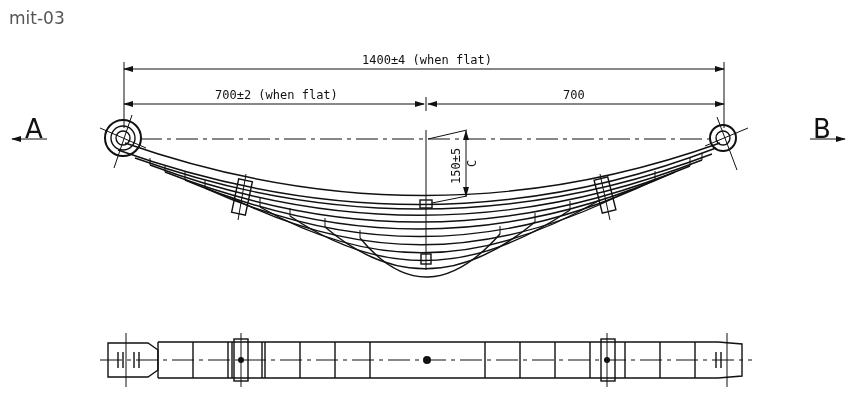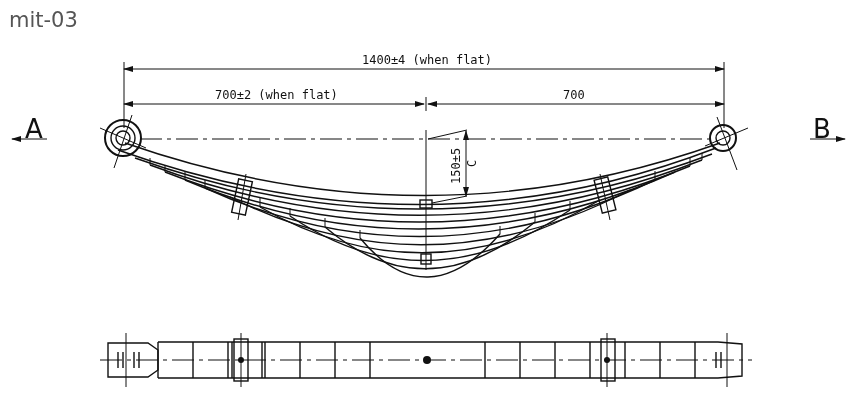--- a/index.html
+++ b/index.html
@@ -1,19 +1,19 @@
 <!DOCTYPE html>
 <html><head>
 <meta charset="utf-8">
 <style>
   html, body { margin: 0; padding: 0; background: #ffffff; }
   body { width: 865px; height: 411px; position: relative; overflow: hidden; }
   .title {
     position: absolute; left: 9px; top: 8px;
-    font-family: "DejaVu Sans", sans-serif; font-size: 21px; color: #555555;
+    font-family: "DejaVu Sans", sans-serif; font-size: 17px; color: #555555;
   }
   svg { position: absolute; left: 0; top: 0; }
   .ln { stroke: #111; stroke-width: 1.4; fill: none; }
   .thin { stroke: #111; stroke-width: 1; fill: none; }
   .thick { stroke: #111; stroke-width: 2; fill: none; }
   .dash { stroke: #111; stroke-width: 1.2; fill: none; stroke-dasharray: 22 5 4 5; }
   .dimtxt { font-family: "DejaVu Sans Mono", monospace; font-size: 12px; fill: #111; }
   .lbl { font-family: "DejaVu Sans", sans-serif; font-size: 26px; fill: #111; }
 </style>
 </head>

